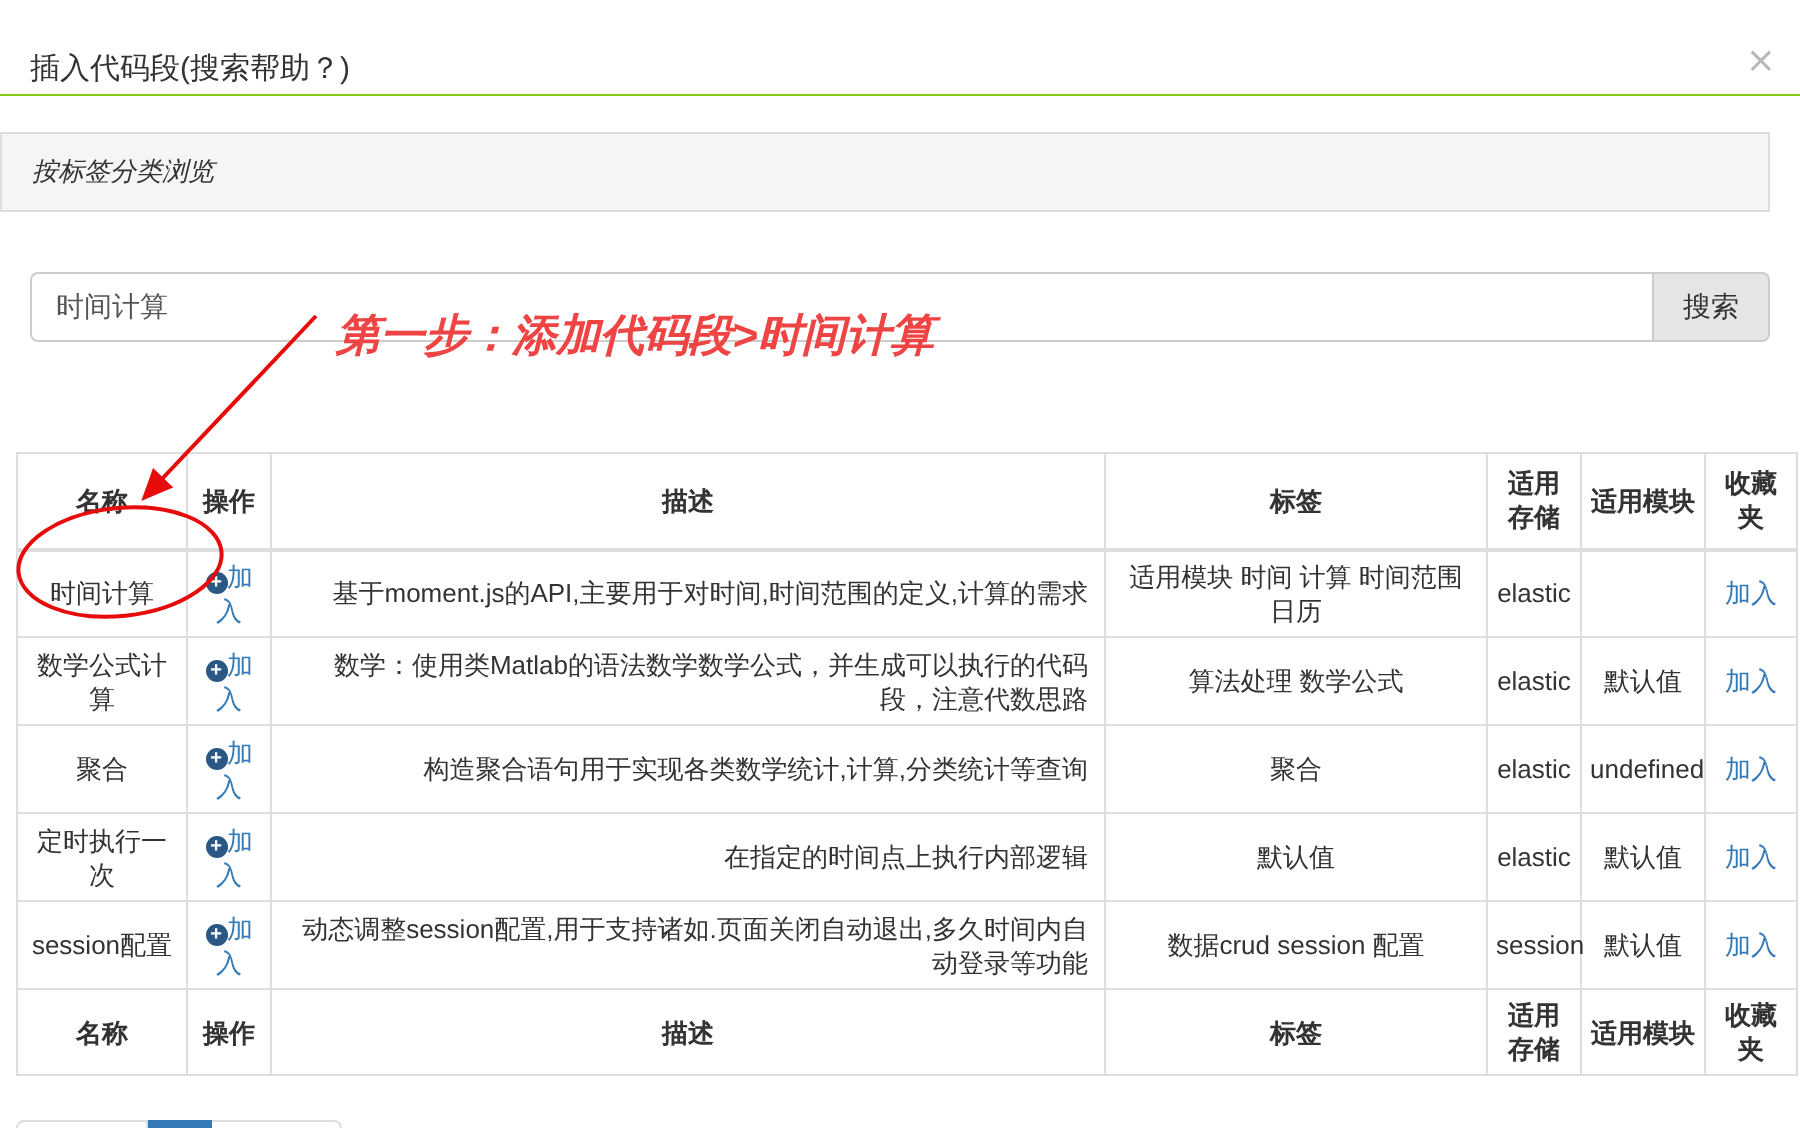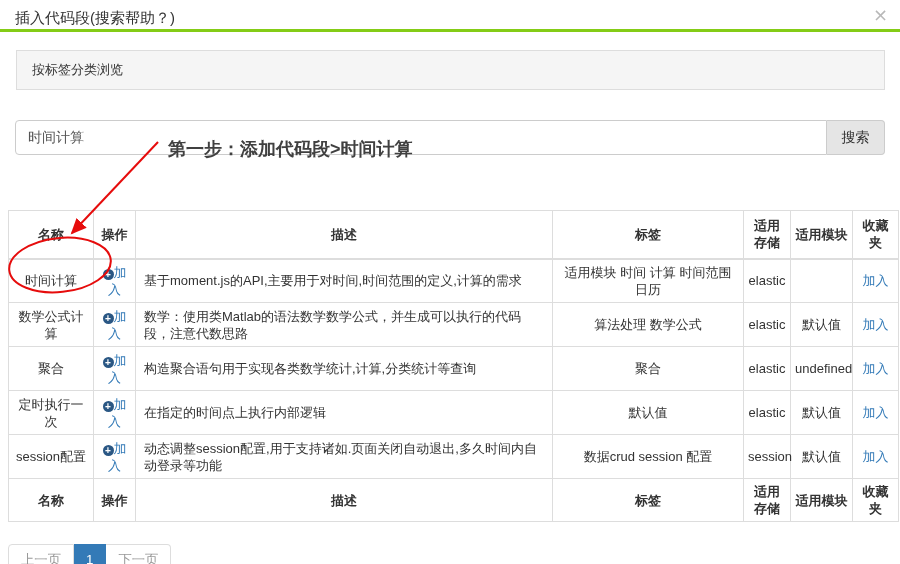--- a/index.html
+++ b/index.html
@@ -1,66 +1,66 @@
 <!DOCTYPE html>
 <html><head>
 <meta charset="utf-8">
 <style>
   * { margin: 0; padding: 0; box-sizing: border-box; }
   html, body { width: 900px; height: 564px; overflow: hidden; background: #fff;
     font-family: "Liberation Sans", "DejaVu Sans", sans-serif; color: #333; }
   .modal-root { position: relative; width: 900px; height: 564px; }
 
   
-  .modal-header { position: relative; height: 32px; border-bottom: 3px solid #84cc16; padding: 9px 15px 0 15px; }
+  .modal-header { position: relative; height: 32px; border-bottom: 1px solid #84cc16; padding: 9px 15px 0 15px; margin-top: 16px; }
   .modal-title { font-size: 15px; color: #333; }
   .close-btn { position: absolute; right: 12px; top: 6px; font-size: 18px; color: #b8b8b8;
     background: none; border: none; cursor: pointer; line-height: 1; font-family: "DejaVu Sans", sans-serif; }
 
   
-  .panel { margin: 18px 15px 0 16px; background: #f5f5f5; border: 1px solid #ddd; border-radius: 0; }
+  .panel { margin: 18px 15px 0 0; background: #f5f5f5; border: 1px solid #ddd; border-radius: 0; font-style: italic; }
   .panel-heading { padding: 10px 15px; font-size: 13px; color: #333; cursor: pointer; }
 
   
   .search-group { display: flex; margin: 30px 15px 0 15px; height: 35px; }
   .search-input { flex: 1; height: 35px; border: 1px solid #ccc; border-radius: 4px 0 0 4px;
     padding: 6px 12px; font-size: 14px; color: #555; outline: none;
     font-family: "Liberation Sans", "DejaVu Sans", sans-serif; }
   .search-btn { width: 58px; height: 35px; border: 1px solid #ccc; border-left: none;
     background: #e5e5e5; border-radius: 0 4px 4px 0; font-size: 14px; color: #333; cursor: pointer;
     font-family: "Liberation Sans", "DejaVu Sans", sans-serif; }
 
   
   .tbl-wrap { margin: 55px 7px 0 8px; }
   table { width: 885px; border-collapse: collapse; table-layout: fixed; font-size: 13px; }
   th, td { border: 1px solid #ddd; padding: 4px 4px; vertical-align: middle; line-height: 17px; }
   thead th { border-bottom-width: 2px; }
   th { font-weight: bold; text-align: center; height: 48px; }
   tfoot th { height: 43px; }
   td { height: 44px; text-align: center; }
-  td.desc { text-align: left; padding-left: 8px; padding-right: 8px; }
+  td.desc { text-align: right; padding-left: 8px; padding-right: 8px; }
   col.c-name { width: 85px; } col.c-action { width: 42px; } col.c-desc { width: 417px; }
   col.c-tags { width: 191px; } col.c-storage { width: 47px; } col.c-module { width: 62px; }
   col.c-fav { width: 46px; }
   a.lnk { color: #337ab7; text-decoration: none; cursor: pointer; }
   .plus-icon { display: inline-block; width: 11px; height: 11px; border-radius: 50%;
     background: #2a5784; color: #fff; font-size: 10px; line-height: 11px; text-align: center;
     vertical-align: -1px; font-weight: bold; }
 
   
   .pagination { position: absolute; left: 8px; top: 544px; display: flex; font-size: 13px; }
   .page-btn { padding: 6px 12px; border: 1px solid #ddd; background: #fff; color: #999;
     cursor: pointer; line-height: 17px; font-family: "Liberation Sans", "DejaVu Sans", sans-serif; }
   .page-prev { border-radius: 4px 0 0 4px; }
   .page-next { border-radius: 0 4px 4px 0; border-left: none; }
   .page-cur { border: 1px solid #337ab7; background: #337ab7; color: #fff; border-left: none; }
 
   
-  .annot-text { position: absolute; left: 168px; top: 137px; font-size: 18px; font-weight: bold;
-    color: #404040; white-space: nowrap; }
+  .annot-text { position: absolute; left: 168px; top: 137px; font-size: 22px; font-weight: bold;
+    color: #ef4444; white-space: nowrap; font-style: italic; }
   .annot-svg { position: absolute; left: 0; top: 130px; pointer-events: none; }
 </style>
 </head>
 <body>
 
 <div class="modal-root">
 
   <div class="modal-header">
     <span class="modal-title">插入代码段(搜索帮助？)</span>
     <button class="close-btn">×</button>

